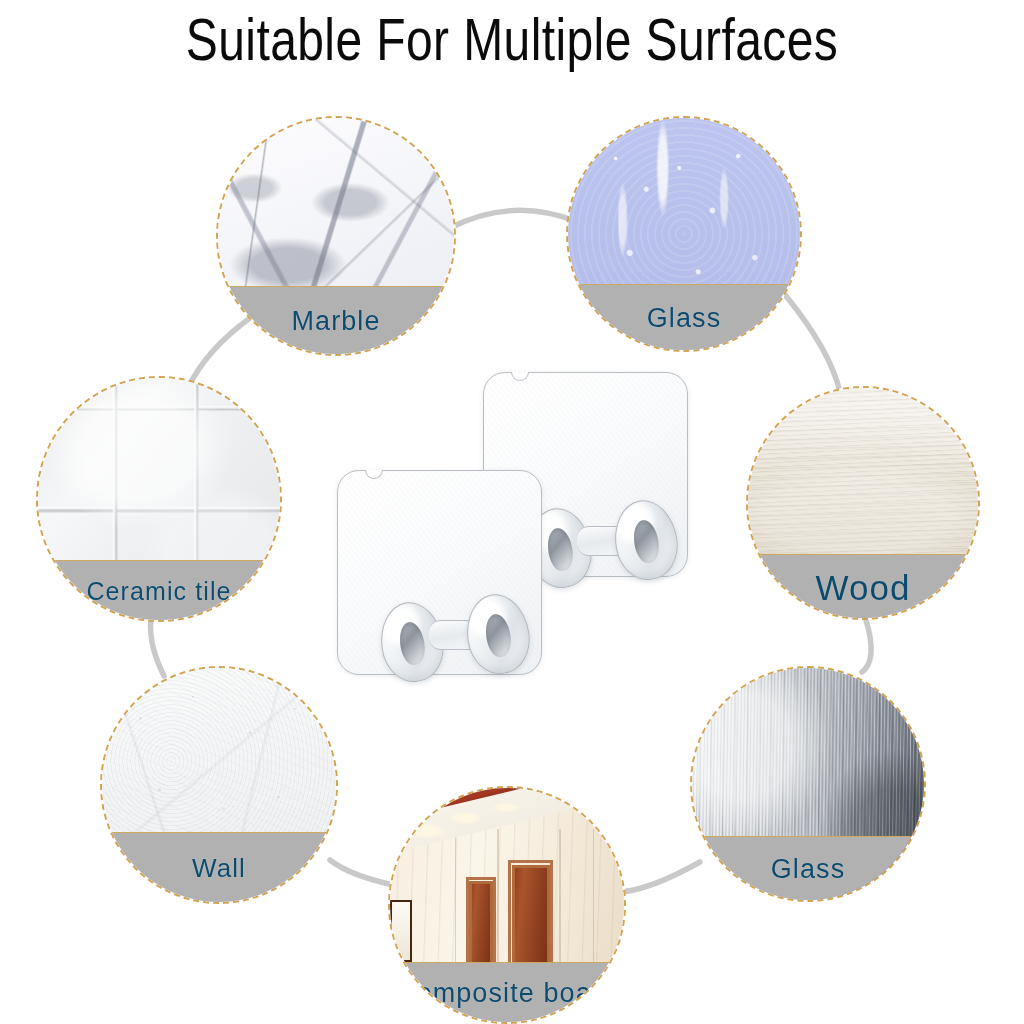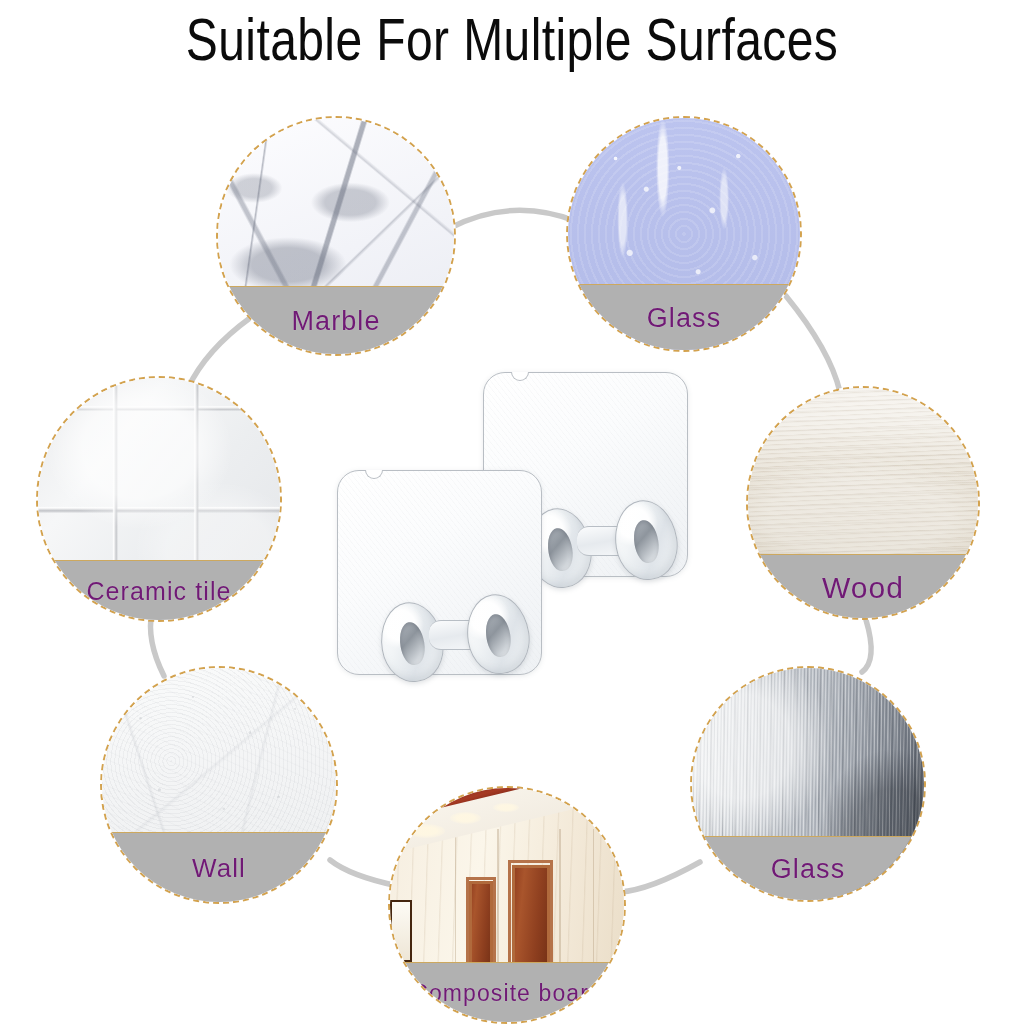--- a/index.html
+++ b/index.html
@@ -67,21 +67,21 @@
     background: #b1b1b1;
     border-top: 1.6px solid #cda85e;
     display: flex;
     align-items: center;
     justify-content: center;
     z-index: 5;
   }
   .label-band > span {
     font-family: "Liberation Sans", sans-serif;
     font-weight: 300;
-    color: #701a75;
+    color: #0c4a6e;
     letter-spacing: 1.1px;
     white-space: nowrap;
     text-shadow: 0 0 1px rgba(255,255,255,0.45);
   }
 
   
   .tex-marble {
     background:
       linear-gradient(107deg, rgba(120,125,140,0) 46.6%, rgba(110,116,132,0.55) 47.2%, rgba(110,116,132,0.55) 48.4%, rgba(120,125,140,0) 49%),
       linear-gradient(118deg, rgba(125,130,145,0) 67%, rgba(118,124,140,0.42) 67.6%, rgba(118,124,140,0.42) 68.5%, rgba(125,130,145,0) 69.1%),
@@ -387,21 +387,21 @@
   <div class="surface-circle" id="circle-glass" style="left:566px; top:116px; width:236px; height:236px;">
     <div class="tex tex-glass"></div>
     <div class="label-band" style="height:68px;">
       <span style="font-size:27px;">Glass</span>
     </div>
   </div>
 
   <div class="surface-circle" id="circle-wood" style="left:746px; top:386px; width:234px; height:234px;">
     <div class="tex tex-wood"></div>
     <div class="label-band" style="height:66px;">
-      <span style="font-size:30px;">Wood</span>
+      <span style="font-size:35px;">Wood</span>
     </div>
   </div>
 
   <div class="surface-circle" id="circle-metal" style="left:690px; top:666px; width:236px; height:236px;">
     <div class="tex tex-metal"></div>
     <div class="label-band" style="height:66px;">
       <span style="font-size:27px;">Glass</span>
     </div>
   </div>
 
@@ -421,21 +421,21 @@
         <div class="cb-light" style="left:26%; top:11%; width:13%; height:5%;"></div>
         <div class="cb-light" style="left:44%; top:7%;  width:11%; height:4%;"></div>
         <div class="cb-window"></div>
         <div class="cb-frame f1"></div>
         <div class="cb-door d1"></div>
         <div class="cb-frame f2"></div>
         <div class="cb-door d2"></div>
       </div>
     </div>
     <div class="label-band" style="height:62px;">
-      <span style="font-size:23px;">Composite board</span>
+      <span style="font-size:27px;">Composite board</span>
     </div>
   </div>
 
   <div class="surface-circle" id="circle-wall" style="left:100px; top:666px; width:238px; height:238px;">
     <div class="tex tex-wall"></div>
     <div class="label-band" style="height:72px;">
       <span style="font-size:26px;">Wall</span>
     </div>
   </div>
 

